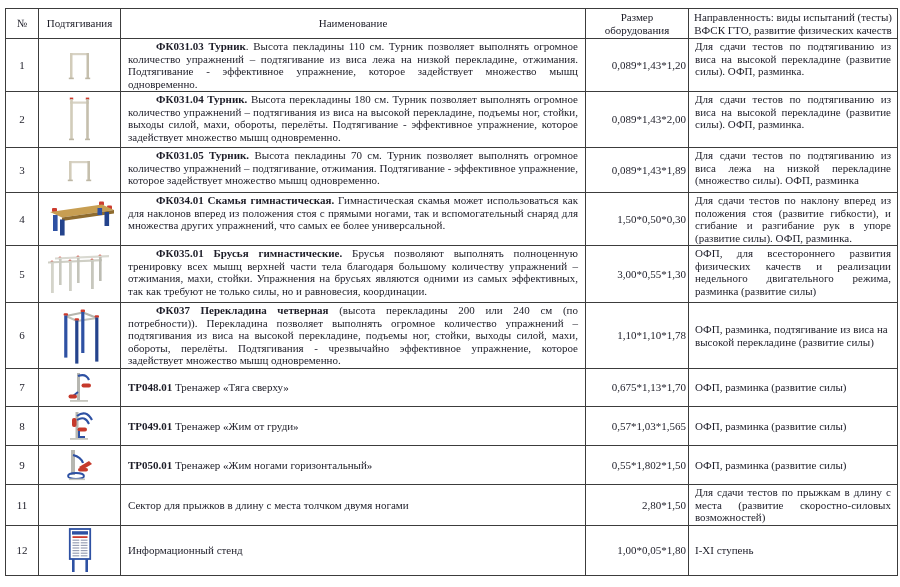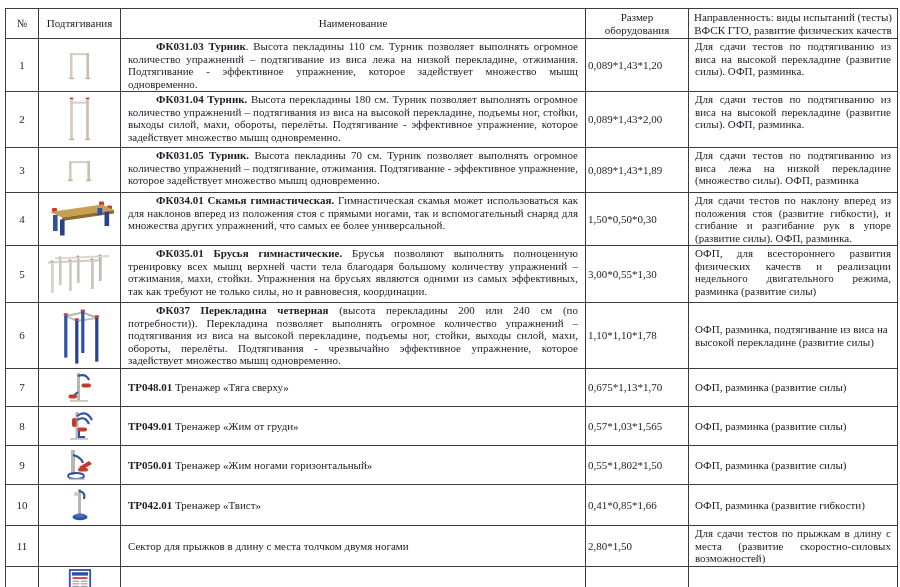--- a/index.html
+++ b/index.html
@@ -11,21 +11,21 @@
   table{border-collapse:collapse;table-layout:fixed;width:892px;}
   th,td{
     border:1px solid #3c3c3c;overflow:hidden;
     font-size:11px;line-height:1.14;padding:1px 4px;
     font-weight:normal;
   }
   thead th{height:23px;text-align:center;vertical-align:middle;padding:2px 3px;}
   .c-num{text-align:center;vertical-align:middle;}
   .c-img{text-align:center;vertical-align:middle;padding:1px;}
   .c-name{padding:1px 7px;}
-  .c-size{text-align:left;vertical-align:middle;padding:1px 2px;}
+  .c-size{text-align:right;vertical-align:middle;padding:1px 2px;}
   .c-purp{padding:1px 6px;}
   .v-top{vertical-align:top;margin-top:40px;}
   .v-mid{vertical-align:middle;}
   .just{text-align:justify;}
   .ind{text-indent:28px;}
   b{font-weight:bold;}
   svg{display:inline-block;vertical-align:middle;}
 </style>
 </head>
 <body>
@@ -186,33 +186,20 @@
               <path d="M8 8 Q16 10 18 16" stroke="#2e51a3" stroke-width="2.2" fill="none"></path>
               <polygon points="14,20 24,14 27,17 17,23" fill="#c63a2c"></polygon>
               <rect x="13" y="21" width="10" height="3.6" rx="1.8" fill="#c63a2c"></rect>
               <ellipse cx="11" cy="29" rx="8" ry="3" fill="none" stroke="#2e51a3" stroke-width="1.8"></ellipse>
               <rect x="4" y="31.5" width="16" height="1.6" fill="#c6c6be"></rect>
             </svg></td>
           <td class="c-name v-mid"><b>ТР050.01</b><span> Тренажер «Жим ногами горизонтальный»</span></td>
           <td class="c-size">0,55*1,802*1,50</td>
           <td class="c-purp v-mid">ОФП, разминка (развитие силы)</td>
         </tr>
-        <tr style="height: 36px;">
-          <td class="c-num">10</td>
-          <td class="c-img"><svg width="22" height="38" viewBox="0 0 22 38">
-              <rect x="9" y="3" width="3" height="26" fill="#b7b7b1"></rect>
-              <path d="M10 5 Q17 6 15 13" stroke="#2e51a3" stroke-width="2.2" fill="none"></path>
-              <circle cx="7" cy="8" r="2.2" fill="#cfcfc7"></circle>
-              <ellipse cx="11" cy="31" rx="7.5" ry="3.2" fill="#2e51a3"></ellipse>
-              <ellipse cx="11" cy="29.6" rx="5" ry="2" fill="#4a6cc0"></ellipse>
-            </svg></td>
-          <td class="c-name v-mid"><b>ТР042.01</b><span> Тренажер «Твист»</span></td>
-          <td class="c-size">0,41*0,85*1,66</td>
-          <td class="c-purp v-mid">ОФП, разминка (развитие гибкости)</td>
-        </tr>
         <tr style="height: 41px;">
           <td class="c-num">11</td>
           <td class="c-img"></td>
           <td class="c-name v-mid"><span>Сектор для прыжков в длину с места толчком двумя ногами</span></td>
           <td class="c-size">2,80*1,50</td>
           <td class="c-purp v-top just">Для сдачи тестов по прыжкам в длину с места (развитие скоростно-силовых возможностей)</td>
         </tr>
         <tr style="height: 49px;">
           <td class="c-num">12</td>
           <td class="c-img"><svg width="30" height="47" viewBox="0 0 30 47">

